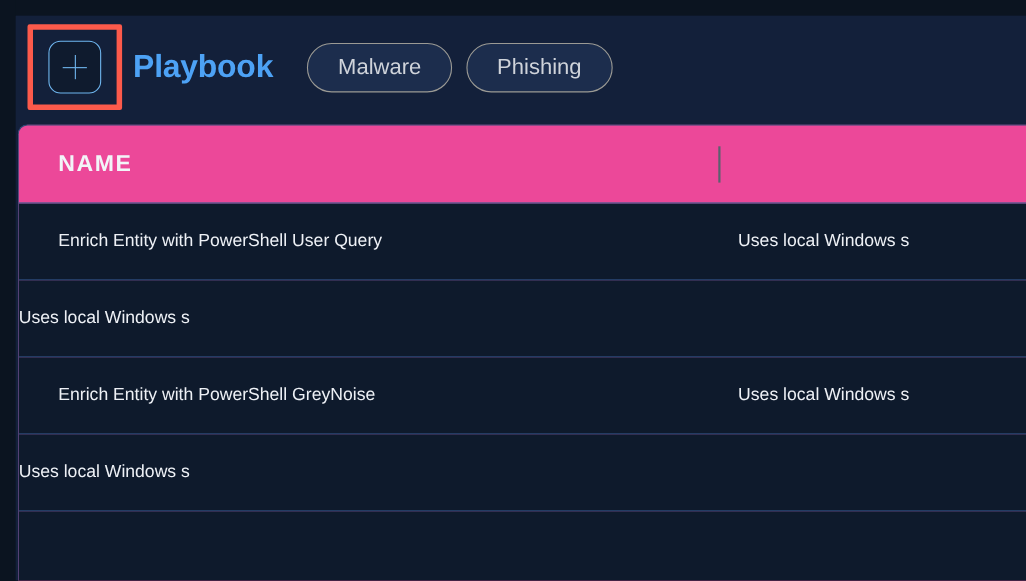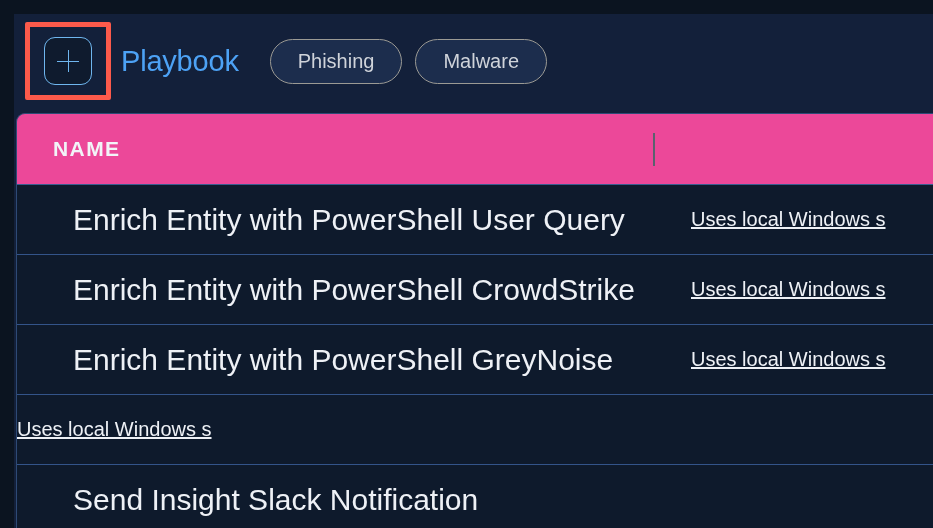--- a/index.html
+++ b/index.html
@@ -76,21 +76,21 @@
   }
   .add-btn .plus-v {
     position: absolute;
     left: 22.5px; top: 12px;
     width: 1.6px; height: 22px;
     background: #6fb6ef;
   }
   .title {
     margin-left: 10px;
     font-size: 29px;
-    font-weight: normal;
+    font-weight: bold;
     color: #4da2f5;
     letter-spacing: -0.2px;
     white-space: nowrap;
     flex: none;
   }
   .chips {
     display: flex;
     align-items: center;
     gap: 13px;
     margin-left: 31px;
@@ -147,34 +147,33 @@
   .row {
     height: 70px;
     display: flex;
     align-items: center;
     border-bottom: 1.5px solid #33548a;
     background: #0e1a2c;
     cursor: pointer;
   }
   .cell-name {
     width: 618px;
-    margin-left: 56px;
-    font-size: 30px;
+    margin-left: 36px;
+    font-size: 16px;
     color: #eef1f6;
     white-space: nowrap;
     overflow: hidden;
     flex: none;
   }
   .cell-desc {
-    font-size: 20px;
+    font-size: 16px;
     color: #eef1f6;
     white-space: nowrap;
     overflow: hidden;
     flex: 1;
-    text-decoration: underline;
   }
 </style>
 </head>
 <body>
 
 <div id="app">
 
   <div class="page">
 
     <div class="header">
@@ -183,50 +182,48 @@
         <div class="add-btn">
           <span class="plus-h"></span>
           <span class="plus-v"></span>
         </div>
         <div class="highlight-box"></div>
       </div>
 
       <div class="title">Playbook</div>
 
       <div class="chips">
+        <div class="chip">Malware</div>
         <div class="chip">Phishing</div>
-        <div class="chip">Malware</div>
       </div>
 
     </div>
 
     <div class="table-panel">
 
       <div class="thead">
         <div class="th th-name">NAME</div>
         <div class="col-divider"></div>
       </div>
 
       <div class="row">
         <div class="cell-name">Enrich Entity with PowerShell User Query</div>
         <div class="cell-desc">Uses local Windows s</div>
       </div>
       <div class="row">
-        <div class="cell-name">Enrich Entity with PowerShell CrowdStrike</div>
         <div class="cell-desc">Uses local Windows s</div>
       </div>
       <div class="row">
         <div class="cell-name">Enrich Entity with PowerShell GreyNoise</div>
         <div class="cell-desc">Uses local Windows s</div>
       </div>
       <div class="row">
         <div class="cell-desc">Uses local Windows s</div>
       </div>
       <div class="row">
-        <div class="cell-name">Send Insight Slack Notification</div>
       </div>
 
     </div>
 
   </div>
 
   <div class="top-band"></div>
   <div class="left-gutter"></div>
 
 </div>

